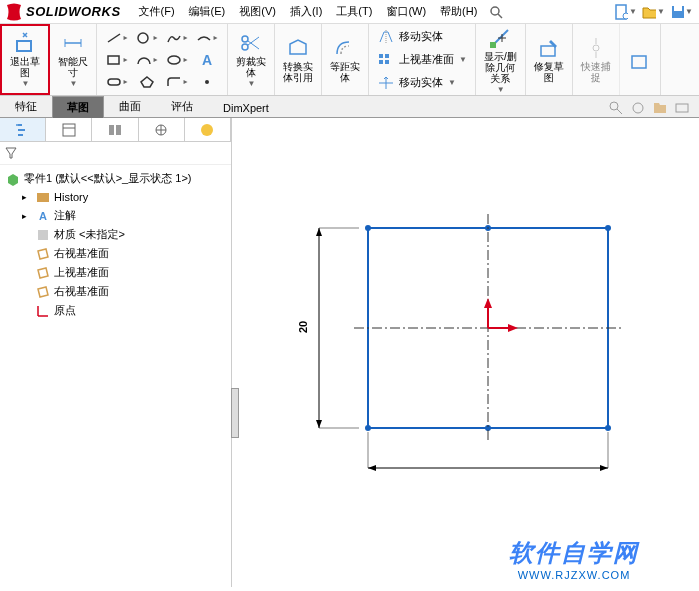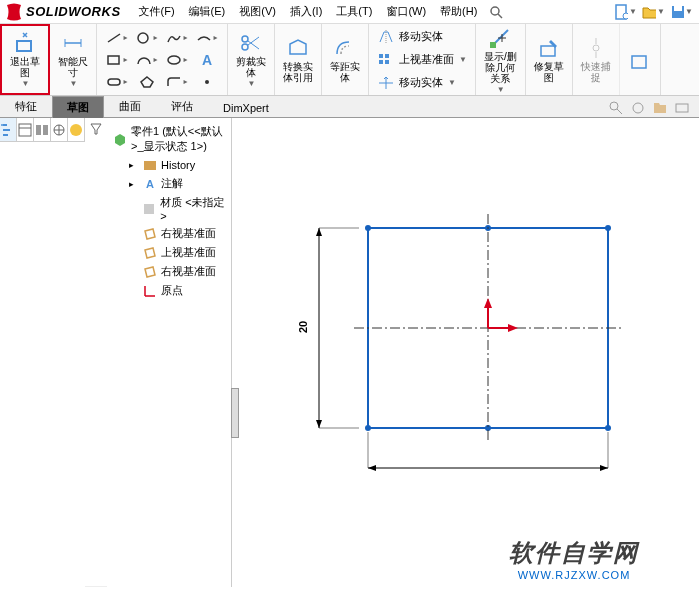--- a/index.html
+++ b/index.html
@@ -25,39 +25,39 @@
 .highlighted { border: 2px solid #d6001c; }
 .disabled { opacity: 0.5; }
 
 .tabbar { display: flex; height: 22px; border-bottom: 1px solid #999; background: #f0f0f0; align-items: flex-end; }
 .tab { padding: 3px 14px; font-size: 11px; cursor: pointer; border: 1px solid transparent; border-bottom: none; }
 .tab.active { background: #737373; border-color: #999; position: relative; top: 1px; font-weight: bold; }
 .tabbar-right { margin-left: auto; display: flex; gap: 4px; padding-right: 8px; align-items: center; }
 .tabbar-right div { width: 18px; height: 18px; display: flex; align-items: center; justify-content: center; cursor: pointer; opacity: 0.6; }
 
 .main { display: flex; height: calc(591px - 28px - 72px - 22px); }
-.sidebar { width: 232px; border-right: 1px solid #ccc; display: flex; flex-direction: row; background: #fff; }
+.sidebar { width: 232px; border-right: 1px solid #ccc; display: flex; flex-direction: column; background: #fff; }
 .side-tabs { display: flex; height: 24px; border-bottom: 1px solid #ccc; }
 .side-tab { flex: 1; display: flex; align-items: center; justify-content: center; border-right: 1px solid #ccc; cursor: pointer; }
 .side-tab.active { background: #e5f1fb; }
 .filter-row { padding: 4px; border-bottom: 1px solid #eee; }
 .tree { padding: 4px; font-size: 11px; flex: 1; overflow: auto; }
 .tree-root { display: flex; align-items: center; gap: 4px; padding: 2px; }
 .tree-item { display: flex; align-items: center; gap: 4px; padding: 2px 2px 2px 18px; cursor: pointer; }
 .tree-sub { padding-left: 32px; }
 .tree-icon { width: 14px; height: 14px; display: inline-flex; align-items: center; justify-content: center; }
 .arrow { width: 10px; display: inline-block; font-size: 9px; }
 .split-handle { width: 8px; height: 50px; background: #ddd; border: 1px solid #999; align-self: center; margin-left: -1px; margin-top: 120px; }
 
 .canvas { flex: 1; background: #fff; position: relative; }
 .sketch { position: absolute; left: 60px; top: 100px; }
 .sketch svg { overflow: visible; }
 .dim-label { font-size: 11px; font-weight: bold; }
 .watermark { position: absolute; bottom: 6px; right: 60px; text-align: center; }
-.watermark .t1 { font-size: 24px; font-weight: bold; color: #404040; letter-spacing: 2px; font-style: italic; }
+.watermark .t1 { font-size: 24px; font-weight: bold; color: #3b82f6; letter-spacing: 2px; font-style: italic; }
 .watermark .t2 { font-size: 11px; color: #0066cc; letter-spacing: 1px; }
 
 .dd { font-size: 8px; color: #666; margin-left: 1px; }
 svg { display: block; }
 </style>
 </head>
 <body>
 
 <div class="menubar">
   <div class="logo">

